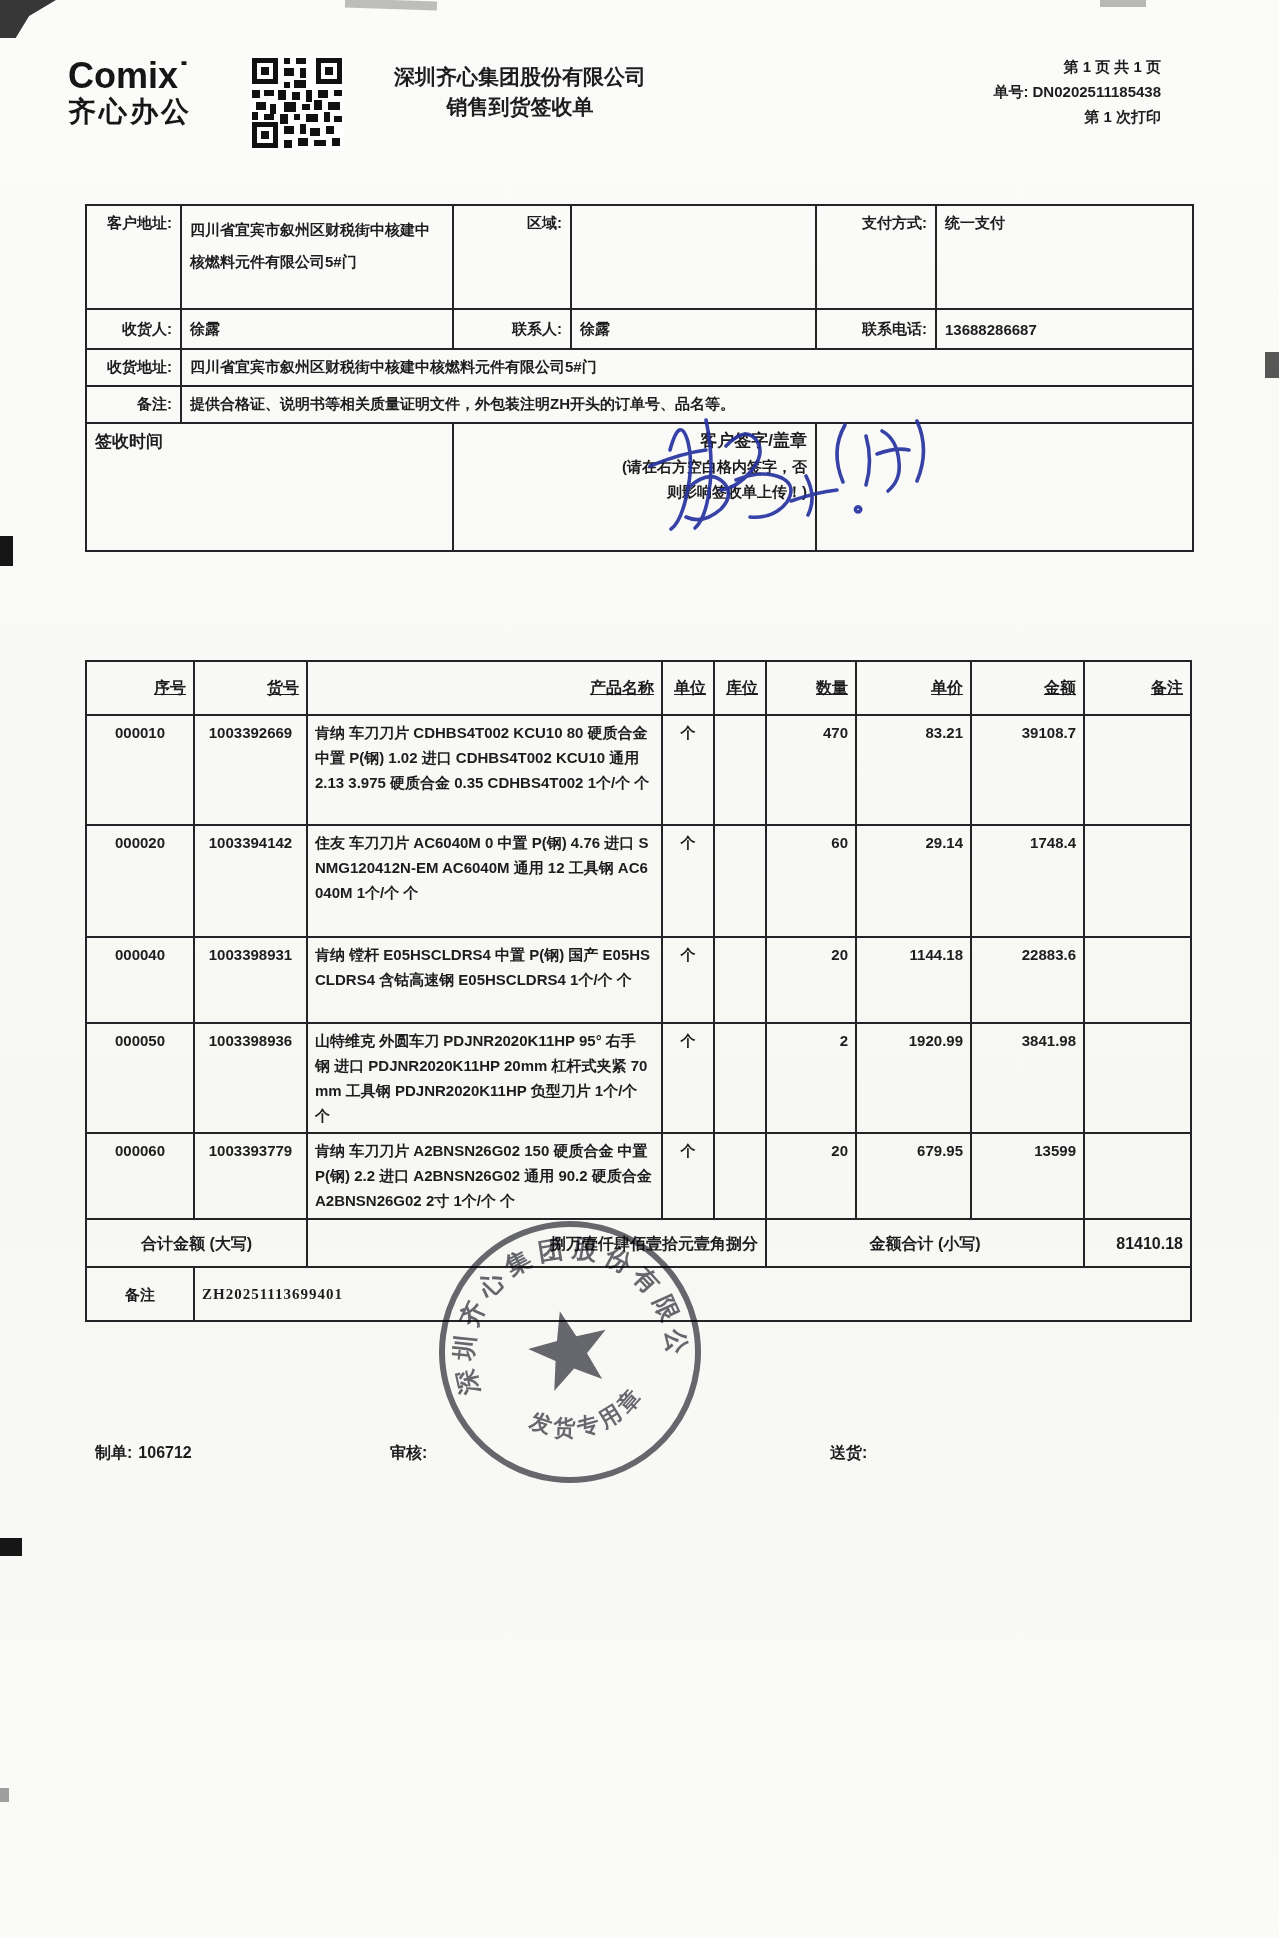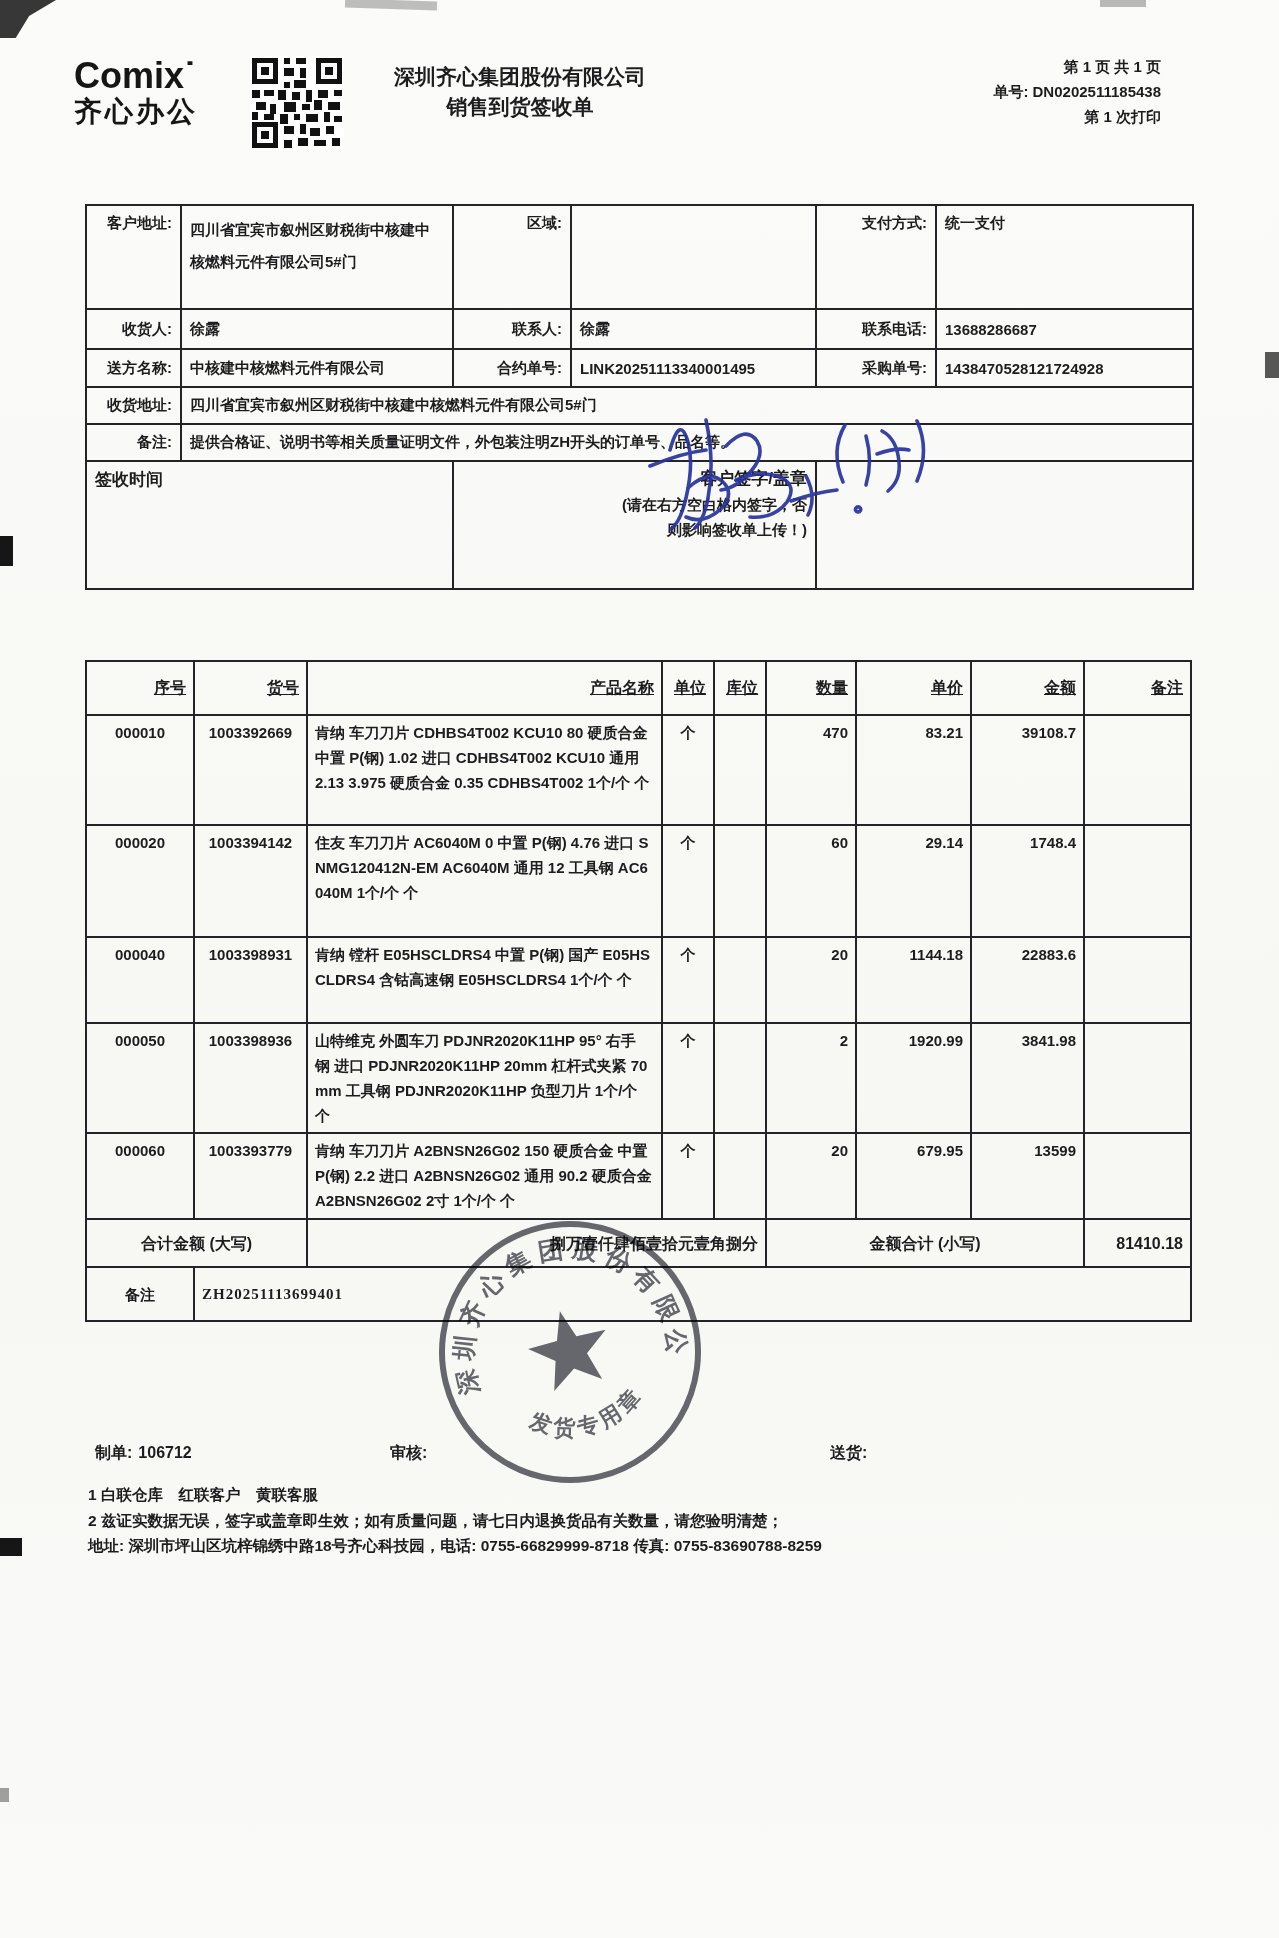--- a/index.html
+++ b/index.html
@@ -1,19 +1,19 @@
 <!DOCTYPE html>
 <html><head>
 <meta charset="utf-8">
 <style>
   html,body{margin:0;padding:0;}
   body{width:1279px;height:1938px;background:#f6f6f3;font-family:"Liberation Sans",sans-serif;color:#1d1d1f;position:relative;overflow:hidden;}
   .page{position:absolute;inset:0;background:linear-gradient(180deg,#fbfbf9 0%,#f7f7f4 60%,#fafaf8 100%);}
   
-  .logo{position:absolute;left:74px;top:58px;width:170px;}
+  .logo{position:absolute;left:68px;top:58px;width:170px;}
   .logo .en{font-size:36px;font-weight:900;letter-spacing:0px;line-height:36px;color:#161616;}
   .logo .cn{font-size:28px;font-weight:900;letter-spacing:3px;line-height:36px;color:#161616;}
   .qr{position:absolute;left:250px;top:56px;width:94px;height:94px;}
   .title-block{position:absolute;left:330px;top:62px;width:380px;text-align:center;}
   .title-block .t1{font-size:21px;font-weight:800;line-height:30px;}
   .title-block .t2{font-size:21px;font-weight:800;line-height:30px;}
   .print-block{position:absolute;right:118px;top:54px;width:320px;text-align:right;font-size:15px;font-weight:700;line-height:25px;}
   
   table{border-collapse:collapse;table-layout:fixed;}
   .info-table{position:absolute;left:85px;top:204px;width:1107px;}
@@ -136,28 +136,20 @@
       <td style="vertical-align:top;padding-top:8px;">统一支付</td>
     </tr>
     <tr style="height:40px">
       <th>收货人:</th>
       <td>徐露</td>
       <th>联系人:</th>
       <td>徐露</td>
       <th>联系电话:</th>
       <td>13688286687</td>
     </tr>
-    <tr style="height:38px">
-      <th>送方名称:</th>
-      <td>中核建中核燃料元件有限公司</td>
-      <th>合约单号:</th>
-      <td>LINK20251113340001495</td>
-      <th>采购单号:</th>
-      <td>1438470528121724928</td>
-    </tr>
     <tr style="height:37px">
       <th>收货地址:</th>
       <td colspan="5">四川省宜宾市叙州区财税街中核建中核燃料元件有限公司5#门</td>
     </tr>
     <tr style="height:37px">
       <th>备注:</th>
       <td colspan="5">提供合格证、说明书等相关质量证明文件，外包装注明ZH开头的订单号、品名等。</td>
     </tr>
     <tr style="height:128px">
       <td colspan="2" class="sign-time-cell">签收时间</td>
@@ -268,25 +260,20 @@
       <span>制单:</span><span>106712</span>
     </div>
     <div class="made-auditor">
       <span>审核:</span>
     </div>
     <div class="made-delivery">
       <span>送货:</span>
     </div>
   </div>
 
-  <div class="notes">
-    <div>1 白联仓库　红联客户　黄联客服</div>
-    <div>2 兹证实数据无误，签字或盖章即生效；如有质量问题，请七日内退换货品有关数量，请您验明清楚；</div>
-    <div>地址: 深圳市坪山区坑梓锦绣中路18号齐心科技园，电话: 0755-66829999-8718 传真: 0755-83690788-8259</div>
-  </div>
 
   <svg class="stamp" viewBox="0 0 280 280">
     <circle cx="140" cy="140" r="128" fill="none" stroke="#3e4049" stroke-width="6"></circle>
     <polygon points="140,98 150,126.2 179.9,127 156.2,145.3 164.7,174 140,157 115.3,174 123.8,145.3 100.1,127 130,126.2" fill="#3e4049"></polygon>
     <defs>
       <path id="stamp-top-arc" d="M 50,182 A 98,98 0 1 1 230,182"></path>
       <path id="stamp-bottom-arc" d="M 72,192 A 90,90 0 0 0 208,192"></path>
     </defs>
     <text font-family="Liberation Sans, sans-serif" font-size="25" font-weight="700" fill="#3e4049" letter-spacing="7">
       <textPath href="#stamp-top-arc" startOffset="26">深圳齐心集团股份有限公司</textPath>

